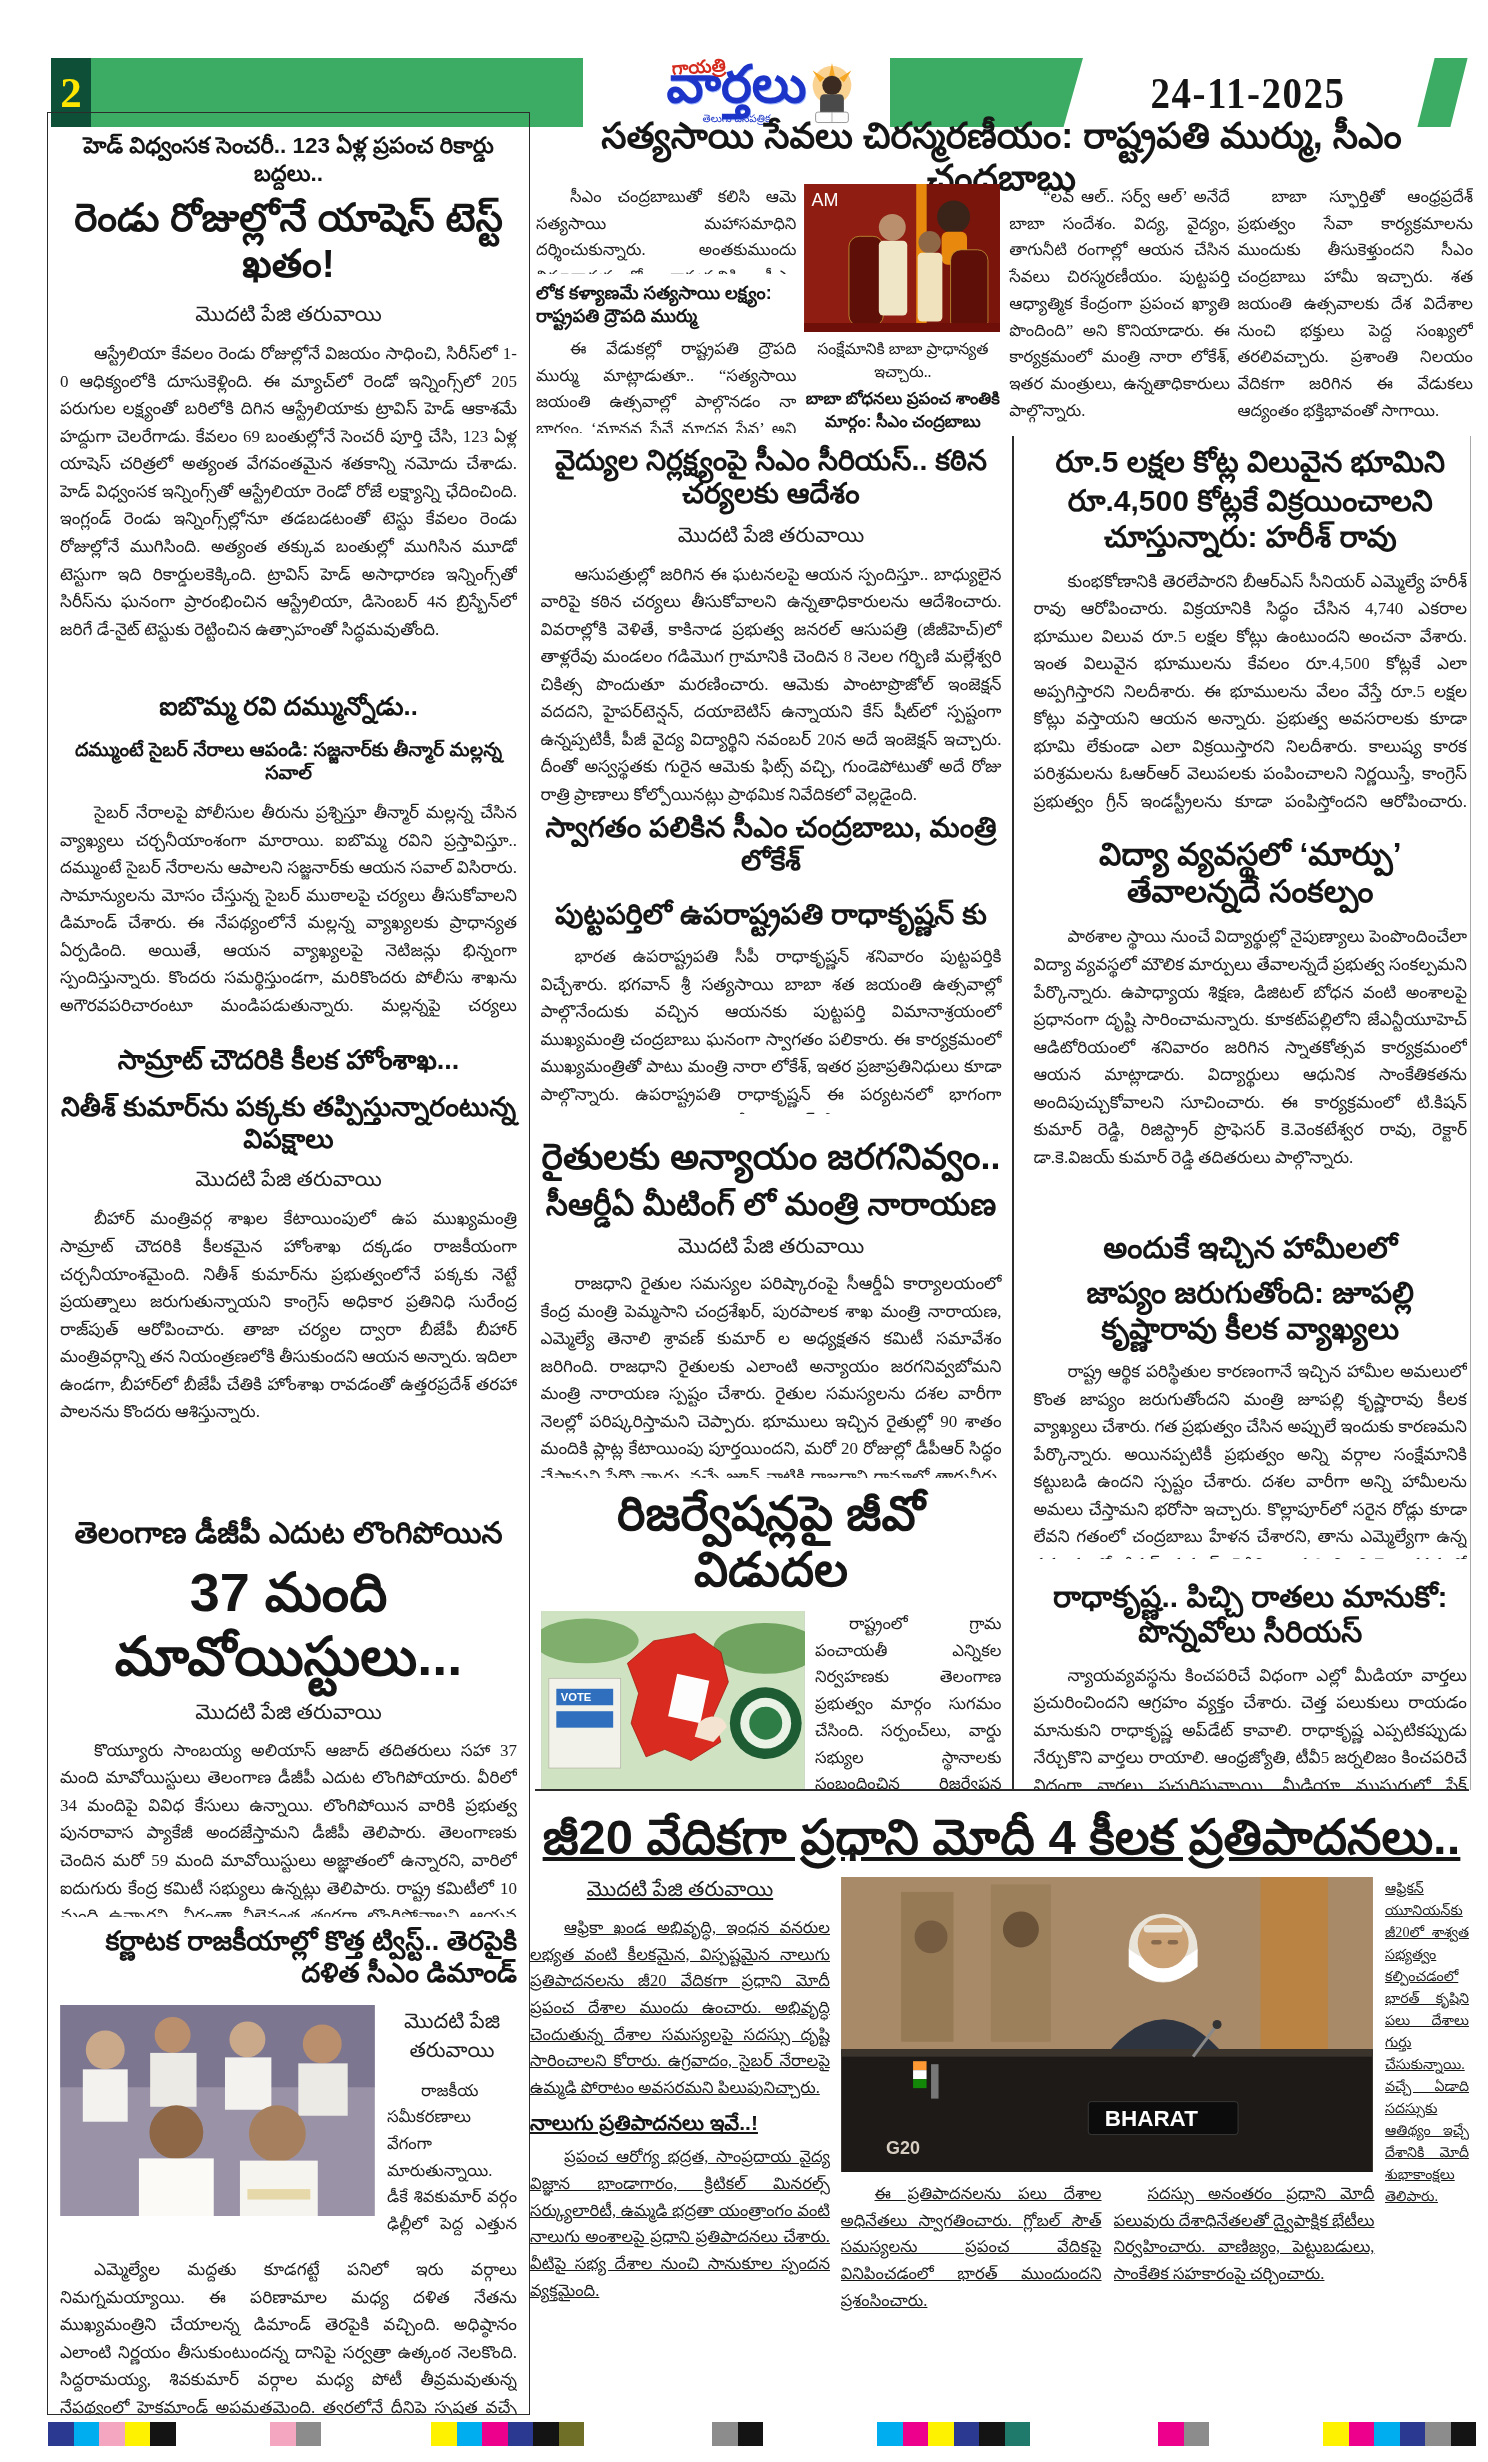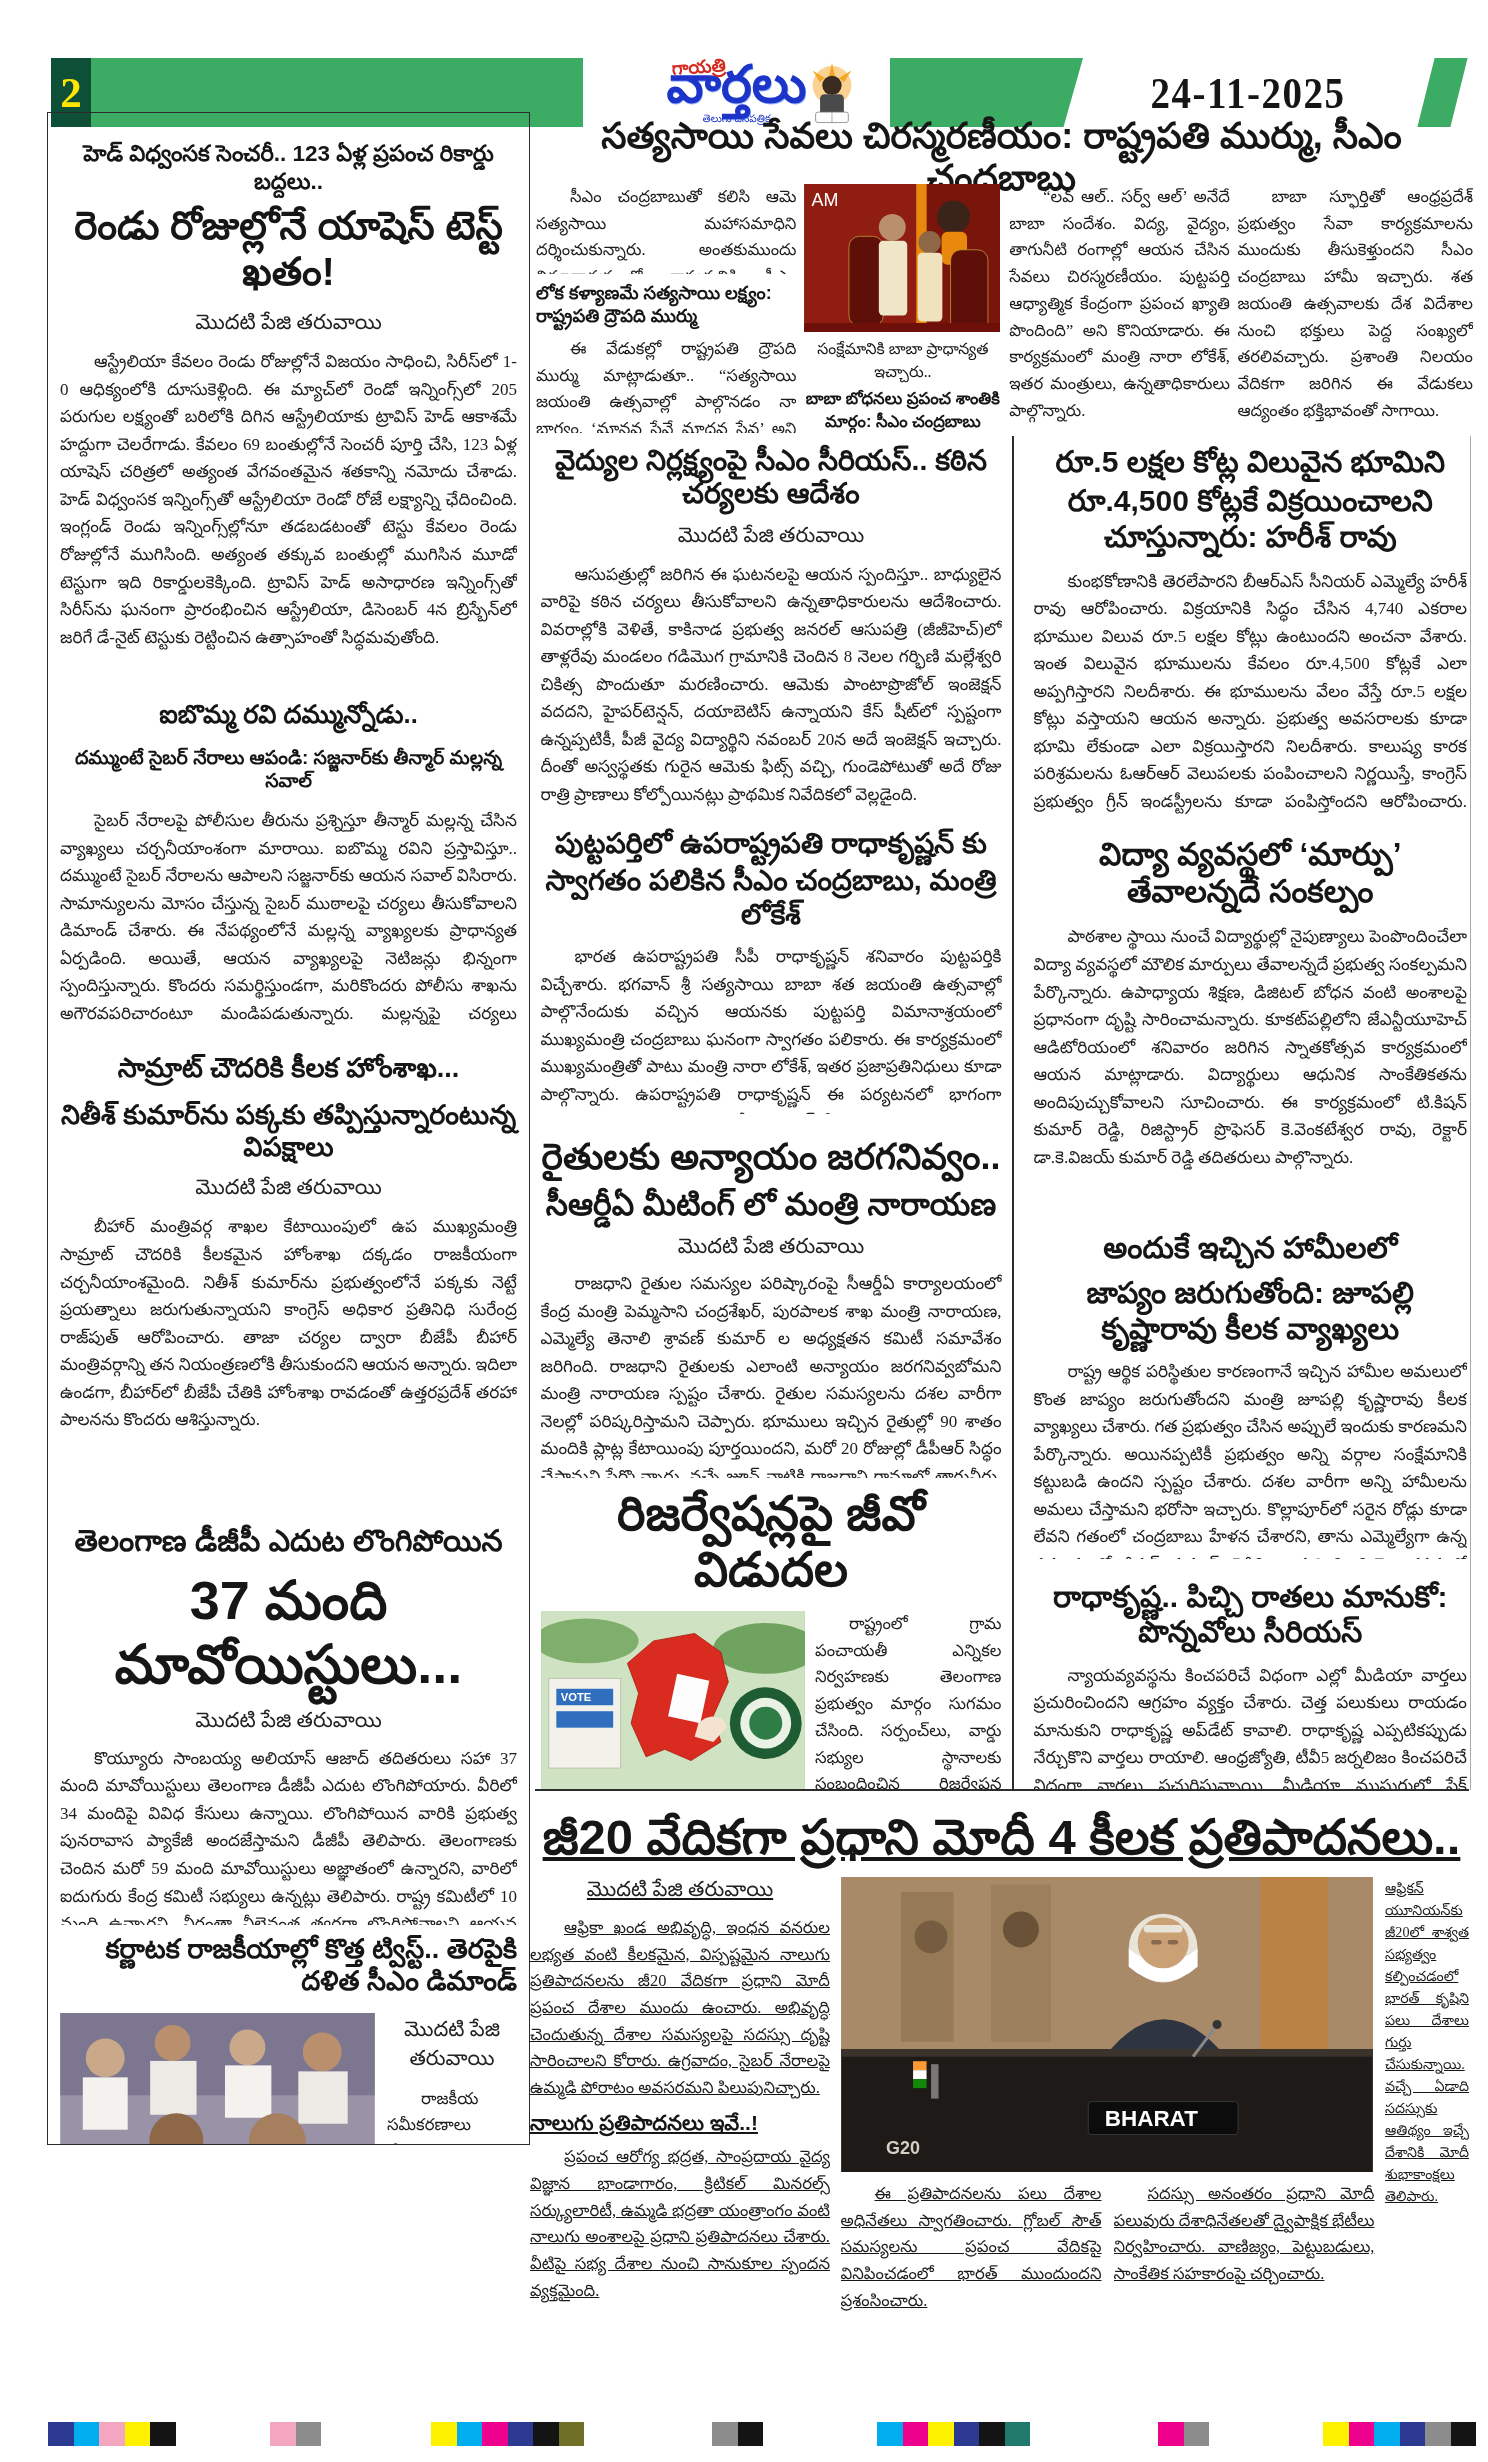--- a/index.html
+++ b/index.html
@@ -27,22 +27,22 @@
                  letter-spacing:1.5px;transform:scaleY(1.12);}
   .hdr-sliver{position:absolute;left:1426px;top:0;width:33px;height:69px;background:#3cab63;
               transform:skewX(-14deg);}
   
   .kick{font-family:"Liberation Sans",sans-serif;font-weight:bold;text-align:center;line-height:1.25;}
   .head{font-family:"Liberation Sans",sans-serif;font-weight:800;text-align:center;line-height:1.18;}
   .byl{text-align:center;font-size:21px;color:#222;}
   .bod{font-size:17px;line-height:1.62;text-align:justify;text-indent:34px;overflow:hidden;color:#1c1c1c;}
   .sub{font-family:"Liberation Sans",sans-serif;font-weight:bold;font-size:18px;line-height:1.3;margin:7.5px 0;}
   
-  .lcol{position:absolute;left:47px;top:112px;width:483px;height:2033px;
-        border:1.5px solid #2c2c2c;box-sizing:border-box;padding:16px 12px;overflow:hidden;}
+  .lcol{position:absolute;left:47px;top:112px;width:483px;height:2303px;
+        border:1.5px solid #2c2c2c;box-sizing:border-box;padding:8px 12px;overflow:hidden;}
   
   .rsup{position:absolute;left:530px;top:112px;width:943px;height:2303px;overflow:hidden;}
   .s1row{position:absolute;left:6px;top:72px;width:937px;height:249px;display:flex;gap:7.5px;overflow:hidden;}
   .s1c{overflow:hidden;}
   .midcol{position:absolute;left:0;top:324px;width:484px;height:1354px;border-right:2.2px solid #2c2c2c;
           box-sizing:border-box;padding:0 10.5px;overflow:hidden;}
   .rgtcol{position:absolute;left:496px;top:324px;width:447px;height:1354px;box-sizing:border-box;
           padding:0 6px 0 7.5px;overflow:hidden;}
   .rgt-edge{position:absolute;left:940px;top:324px;width:0.7px;height:1354px;background:#aaa;}
   .g20div{position:absolute;left:4.5px;top:1677px;width:934px;height:2.2px;background:#2c2c2c;}
@@ -176,22 +176,22 @@
       </div>
       <div class="s1c bod" style="width:222px;font-size:16.5px;height:247px;">“లవ్ ఆల్.. సర్వ్ ఆల్’ అనేదే బాబా సందేశం. విద్య, వైద్యం, తాగునీటి రంగాల్లో ఆయన చేసిన సేవలు చిరస్మరణీయం. పుట్టపర్తి ఆధ్యాత్మిక కేంద్రంగా ప్రపంచ ఖ్యాతి పొందింది” అని కొనియాడారు. ఈ కార్యక్రమంలో మంత్రి నారా లోకేశ్, ఇతర మంత్రులు, ఉన్నతాధికారులు పాల్గొన్నారు.</div>
       <div class="s1c bod" style="width:237px;font-size:16.5px;height:247px;">బాబా స్ఫూర్తితో ఆంధ్రప్రదేశ్ ప్రభుత్వం సేవా కార్యక్రమాలను ముందుకు తీసుకెళ్తుందని సీఎం చంద్రబాబు హామీ ఇచ్చారు. శత జయంతి ఉత్సవాలకు దేశ విదేశాల నుంచి భక్తులు పెద్ద సంఖ్యలో తరలివచ్చారు. ప్రశాంతి నిలయం వేదికగా జరిగిన ఈ వేడుకలు ఆద్యంతం భక్తిభావంతో సాగాయి.</div>
     </div>
 
     <div class="midcol">
       <div class="head" style="font-size:28.5px;margin-top:7.5px;">వైద్యుల నిర్లక్ష్యంపై సీఎం సీరియస్.. కఠిన చర్యలకు ఆదేశం</div>
       <div class="byl" style="margin-top:12px;">మొదటి పేజి తరువాయి</div>
       <div class="bod" style="height:247px;margin-top:9px;">ఆసుపత్రుల్లో జరిగిన ఈ ఘటనలపై ఆయన స్పందిస్తూ.. బాధ్యులైన వారిపై కఠిన చర్యలు తీసుకోవాలని ఉన్నతాధికారులను ఆదేశించారు. వివరాల్లోకి వెళితే, కాకినాడ ప్రభుత్వ జనరల్ ఆసుపత్రి (జీజీహెచ్)లో తాళ్లరేవు మండలం గడిమొగ గ్రామానికి చెందిన 8 నెలల గర్భిణి మల్లేశ్వరి చికిత్స పొందుతూ మరణించారు. ఆమెకు పాంటాప్రొజోల్ ఇంజెక్షన్ వదదని, హైపర్‌టెన్షన్, దయాబెటిస్ ఉన్నాయని కేస్ షీట్‌లో స్పష్టంగా ఉన్నప్పటికీ, పీజీ వైద్య విద్యార్థిని నవంబర్ 20న అదే ఇంజెక్షన్ ఇచ్చారు. దీంతో అస్వస్థతకు గురైన ఆమెకు ఫిట్స్ వచ్చి, గుండెపోటుతో అదే రోజు రాత్రి ప్రాణాలు కోల్పోయినట్లు ప్రాథమిక నివేదికలో వెల్లడైంది.</div>
 
+      <div class="head" style="font-size:28.5px;margin-top:3px;">స్వాగతం పలికిన సీఎం చంద్రబాబు, మంత్రి లోకేశ్</div>
       <div class="head" style="font-size:28.5px;margin-top:19.5px;">పుట్టపర్తిలో ఉపరాష్ట్రపతి రాధాకృష్ణన్ కు</div>
-      <div class="head" style="font-size:28.5px;margin-top:3px;">స్వాగతం పలికిన సీఎం చంద్రబాబు, మంత్రి లోకేశ్</div>
       <div class="bod" style="height:171px;margin-top:12px;">భారత ఉపరాష్ట్రపతి సీపీ రాధాకృష్ణన్ శనివారం పుట్టపర్తికి విచ్చేశారు. భగవాన్ శ్రీ సత్యసాయి బాబా శత జయంతి ఉత్సవాల్లో పాల్గొనేందుకు వచ్చిన ఆయనకు పుట్టపర్తి విమానాశ్రయంలో ముఖ్యమంత్రి చంద్రబాబు ఘనంగా స్వాగతం పలికారు. ఈ కార్యక్రమంలో ముఖ్యమంత్రితో పాటు మంత్రి నారా లోకేశ్, ఇతర ప్రజాప్రతినిధులు కూడా పాల్గొన్నారు. ఉపరాష్ట్రపతి రాధాకృష్ణన్ ఈ పర్యటనలో భాగంగా ముందుగా ప్రశాంతి నిలయంలోని భగవాన్ శ్రీ సత్యసాయి బాబా మహా సమాధి వద్ద నివాళులు అర్పించారు. అనంతరం శ్రీ సత్యసాయి యూనివర్సిటీ 44వ స్నాతకోత్సవ కార్యక్రమానికి ముఖ్య అతిథిగా హాజరయ్యారు.</div>
 
       <div class="kick" style="font-size:36px;margin-top:19.5px;">రైతులకు అన్యాయం జరగనివ్వం..</div>
       <div class="head" style="font-size:31.5px;margin-top:7.5px;">సీఆర్డీఏ మీటింగ్ లో మంత్రి నారాయణ</div>
       <div class="byl" style="margin-top:10.5px;">మొదటి పేజి తరువాయి</div>
       <div class="bod" style="height:208px;margin-top:7.5px;">రాజధాని రైతుల సమస్యల పరిష్కారంపై సీఆర్డీఏ కార్యాలయంలో కేంద్ర మంత్రి పెమ్మసాని చంద్రశేఖర్, పురపాలక శాఖ మంత్రి నారాయణ, ఎమ్మెల్యే తెనాలి శ్రావణ్ కుమార్ ల అధ్యక్షతన కమిటీ సమావేశం జరిగింది. రాజధాని రైతులకు ఎలాంటి అన్యాయం జరగనివ్వబోమని మంత్రి నారాయణ స్పష్టం చేశారు. రైతుల సమస్యలను దశల వారీగా నెలల్లో పరిష్కరిస్తామని చెప్పారు. భూములు ఇచ్చిన రైతుల్లో 90 శాతం మందికి ప్లాట్ల కేటాయింపు పూర్తయిందని, మరో 20 రోజుల్లో డీపీఆర్ సిద్ధం చేస్తామని పేర్కొన్నారు. వచ్చే జూన్ నాటికి రాజధాని గ్రామాల్లో తాగునీరు, డ్రెయిన్ల నిర్మాణం పూర్తి చేస్తామని మంత్రి పెమ్మసాని చంద్రశేఖర్ చెప్పారు.</div>
 
       <div class="head" style="font-size:48px;font-weight:900;margin-top:7.5px;">రిజర్వేషన్లపై జీవో విడుదల</div>
       <div style="display:flex;gap:10.5px;margin-top:12px;">
         <svg class="ph" width="264" height="178" viewBox="0 0 352 238">

